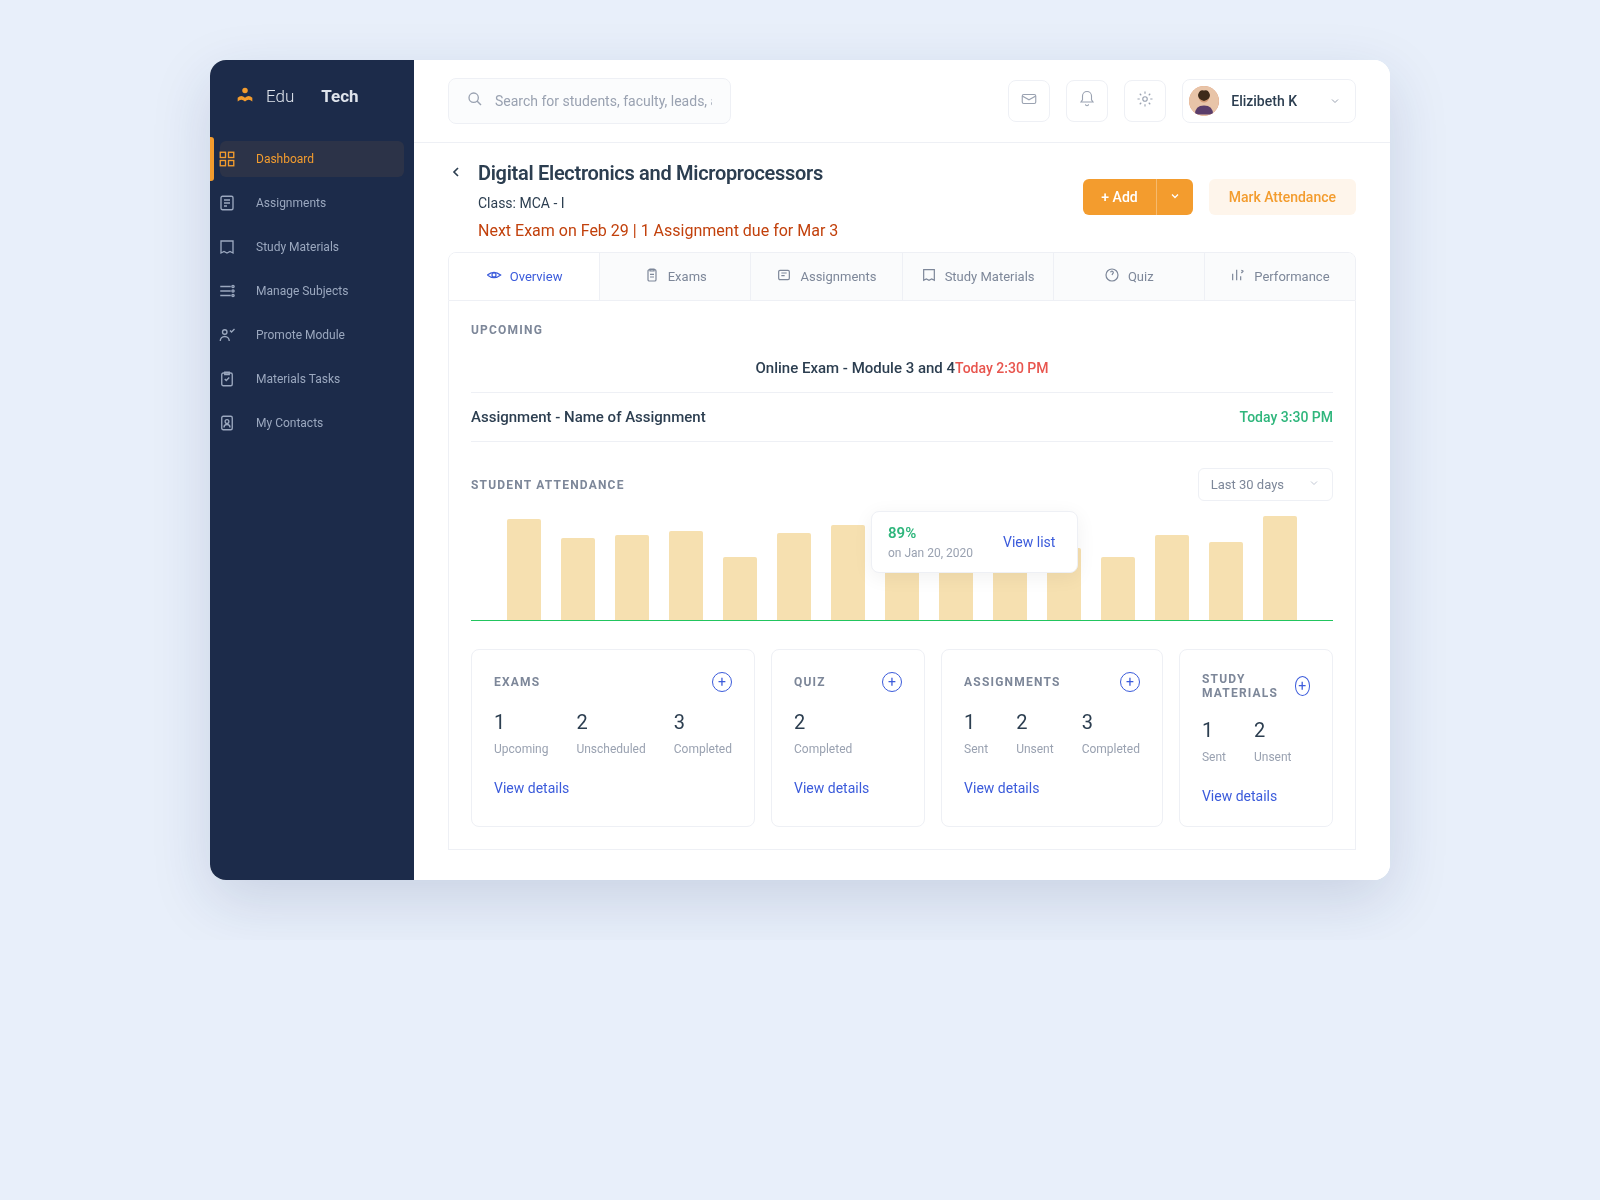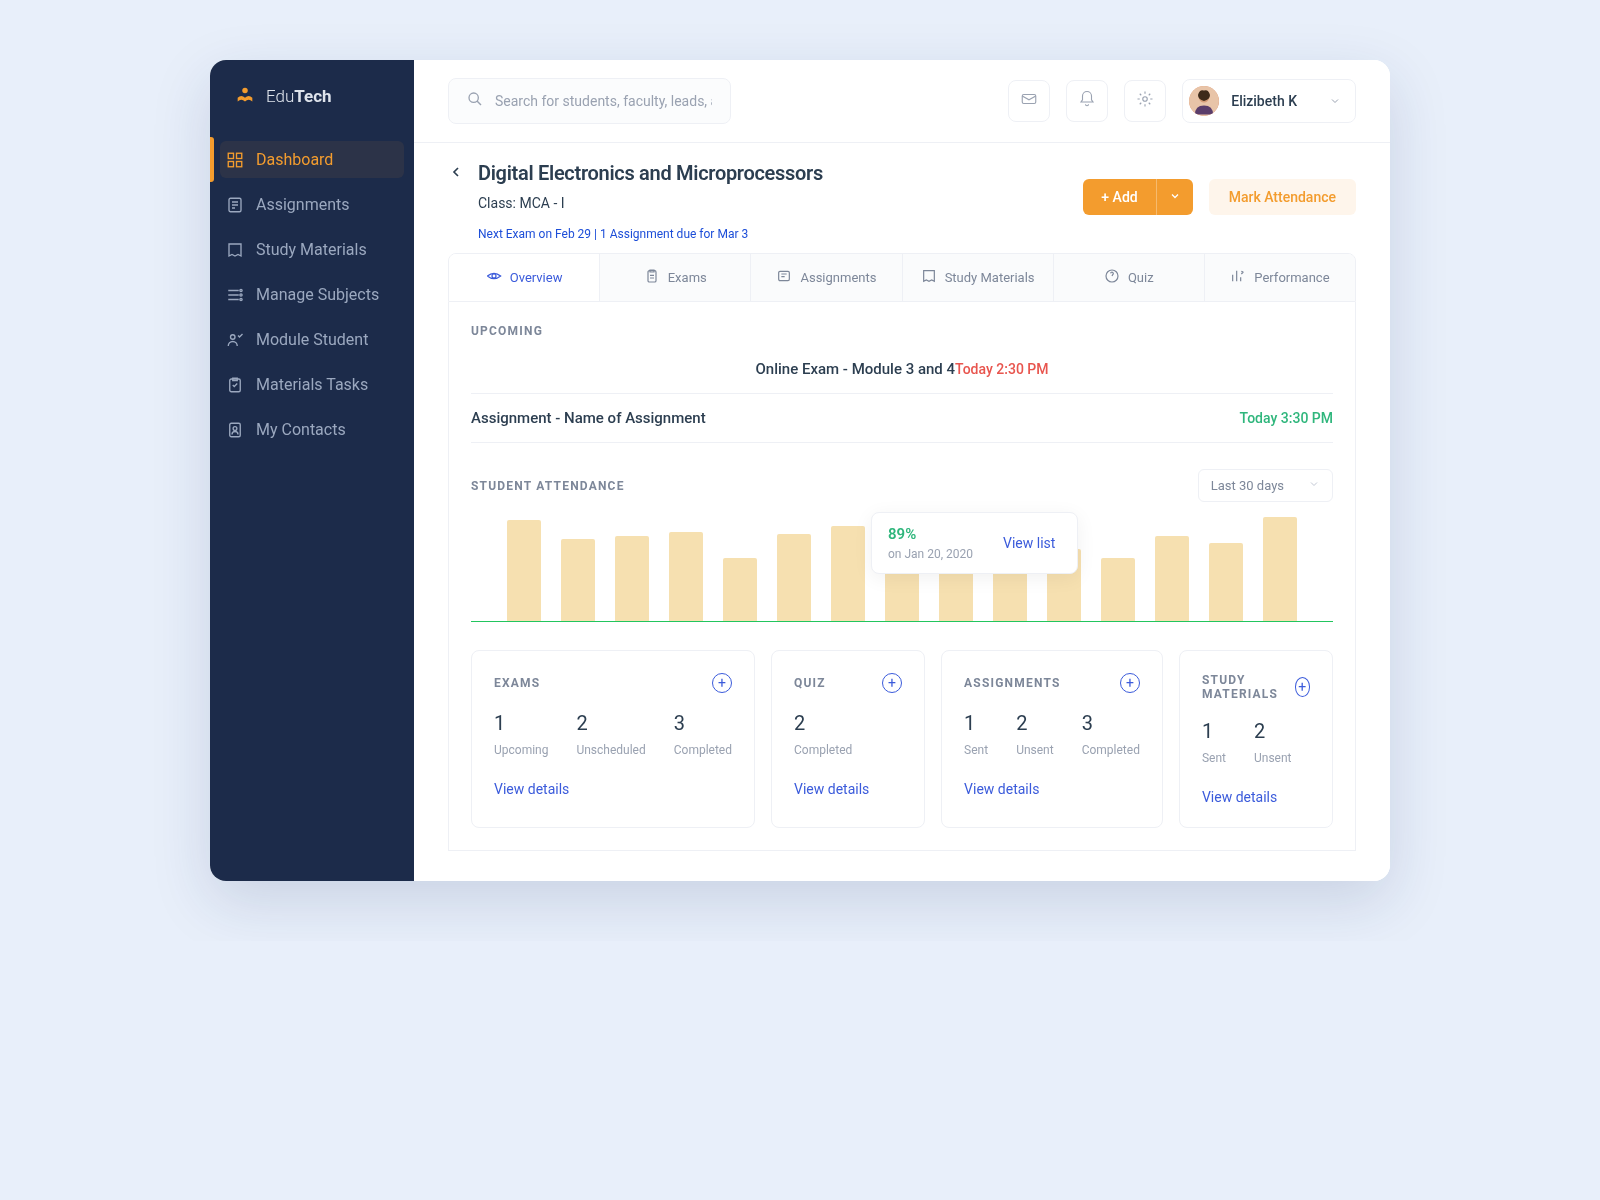--- a/index.html
+++ b/index.html
@@ -2,22 +2,22 @@
 <html><head>
 <meta charset="utf-8">
 <style>
 * { margin: 0; padding: 0; box-sizing: border-box; font-family: -apple-system, BlinkMacSystemFont, 'Segoe UI', Roboto, sans-serif; }
 body { background: #e8effa; padding: 60px 40px; }
 .app { display: flex; background: #fff; border-radius: 16px; overflow: hidden; box-shadow: 0 20px 60px rgba(30,50,100,0.15); width: 1180px; margin: 0 auto; }
 .sidebar { width: 225px; background: #1c2b4a; color: #fff; padding: 25px 0; }
 .logo { display: flex; align-items: center; padding: 0 24px 30px; gap: 10px; }
 .logo-icon { width: 22px; height: 22px; }
 .logo-text { font-size: 17px; font-weight: 300; color: #dfe4ec; }
-.logo-text strong { font-weight: 700; }
-.nav-item { display: flex; align-items: center; gap: 12px; padding: 13px 16px; color: #9ba8bf; font-size: 16px; cursor: pointer; position: relative; }
+.logo-text strong { font-weight: 700; padding-left: 27px; }
+.nav-item { display: flex; align-items: center; gap: 20px; padding: 13px 8px; color: #9ba8bf; font-size: 12px; cursor: pointer; position: relative; }
 .nav-item.active { color: #f39c2e; }
 .nav-item.active::before { content: ''; position: absolute; left: 0; top: 0; bottom: 0; width: 4px; background: #f39c2e; border-radius: 0 3px 3px 0; }
 .nav-item.active::after { content: ''; position: absolute; inset: 4px 10px; background: rgba(243,156,46,0.08); border-radius: 6px; z-index: 0; }
 .nav-item > * { position: relative; z-index: 1; }
 .nic { width: 18px; height: 18px; display: inline-flex; align-items: center; justify-content: center; }
 .main { flex: 1; background: #fff; }
 .header { display: flex; align-items: center; padding: 18px 34px; border-bottom: 1px solid #eef0f5; gap: 16px; }
 .search { flex: 1; max-width: 530px; display: flex; align-items: center; gap: 12px; padding: 12px 18px; border: 1px solid #eef0f5; border-radius: 8px; background: #fbfcfd; }
 .search input { border: none; outline: none; flex: 1; font-size: 14px; color: #333; background: transparent; }
 .search input::placeholder { color: #9aa2b1; }
@@ -26,21 +26,21 @@
 .avatar { width: 30px; height: 30px; border-radius: 50%; background: linear-gradient(135deg,#e8a87c,#d4876a); display: flex; align-items: center; justify-content: center; overflow: hidden; }
 .avatar svg { width: 30px; height: 30px; }
 .uname { font-size: 14px; color: #2c3e50; font-weight: 500; }
 .chev { color: #9aa2b1; margin-left: 20px; }
 .content { padding: 18px 34px 30px; }
 .page-head { display: flex; align-items: flex-start; margin-bottom: 12px; }
 .page-head-left { display: flex; align-items: flex-start; gap: 14px; flex: 1; }
 .back-btn { margin-top: 3px; cursor: pointer; color: #2c3e50; }
 .title-block h1 { font-size: 20px; font-weight: 600; color: #2c3e50; letter-spacing: -0.3px; }
 .class-line { font-size: 14px; color: #2c3e50; margin-top: 10px; }
-.sub-line { font-size: 12px; color: #1d4ed8; margin-top: 16px; }
+.sub-line { font-size: 16px; color: #c2410c; margin-top: 10px; }
 .page-actions { display: flex; gap: 16px; margin-top: 18px; }
 .btn-add { display: flex; }
 .btn-add-main { background: #f39c2e; color: #fff; border: none; padding: 10px 18px; font-size: 14px; font-weight: 500; border-radius: 6px 0 0 6px; cursor: pointer; }
 .btn-add-dd { background: #f39c2e; color: #fff; border: none; border-left: 1px solid rgba(255,255,255,0.3); padding: 10px 12px; border-radius: 0 6px 6px 0; cursor: pointer; }
 .btn-mark { background: #fef5eb; color: #f39c2e; border: none; padding: 10px 20px; font-size: 14px; font-weight: 500; border-radius: 6px; cursor: pointer; }
 .tabs { display: flex; border: 1px solid #eef0f5; border-radius: 8px 8px 0 0; overflow: hidden; margin-top: 12px; }
 .tab { flex: 1; padding: 14px 8px; text-align: center; font-size: 13px; color: #7d8799; cursor: pointer; display: flex; align-items: center; justify-content: center; gap: 8px; border-right: 1px solid #eef0f5; }
 .tab:last-child { border-right: none; }
 .tab.active { color: #3b5bdb; background: #fff; text-align: center; }
 .tab:not(.active) { background: #fafbfc; }
@@ -128,21 +128,21 @@
           <span>Manage Subjects</span>
         </div>
         <div class="nav-item">
           <span class="nic">
             <svg width="18" height="18" viewBox="0 0 24 24" fill="none" stroke="currentColor" stroke-width="1.8">
               <circle cx="9" cy="8" r="3"></circle>
               <path d="M3 20 a6 6 0 0 1 12 0"></path>
               <path d="M16 6 l2 2 4-4"></path>
             </svg>
           </span>
-          <span>Module Student</span>
+          <span>Promote Module</span>
         </div>
         <div class="nav-item">
           <span class="nic">
             <svg width="18" height="18" viewBox="0 0 24 24" fill="none" stroke="currentColor" stroke-width="1.8">
               <rect x="5" y="4" width="14" height="17" rx="2"></rect>
               <path d="M9 3 h6 v3 h-6 Z"></path>
               <path d="M9 12 l2 2 4-4"></path>
             </svg>
           </span>
           <span>Materials Tasks</span>

